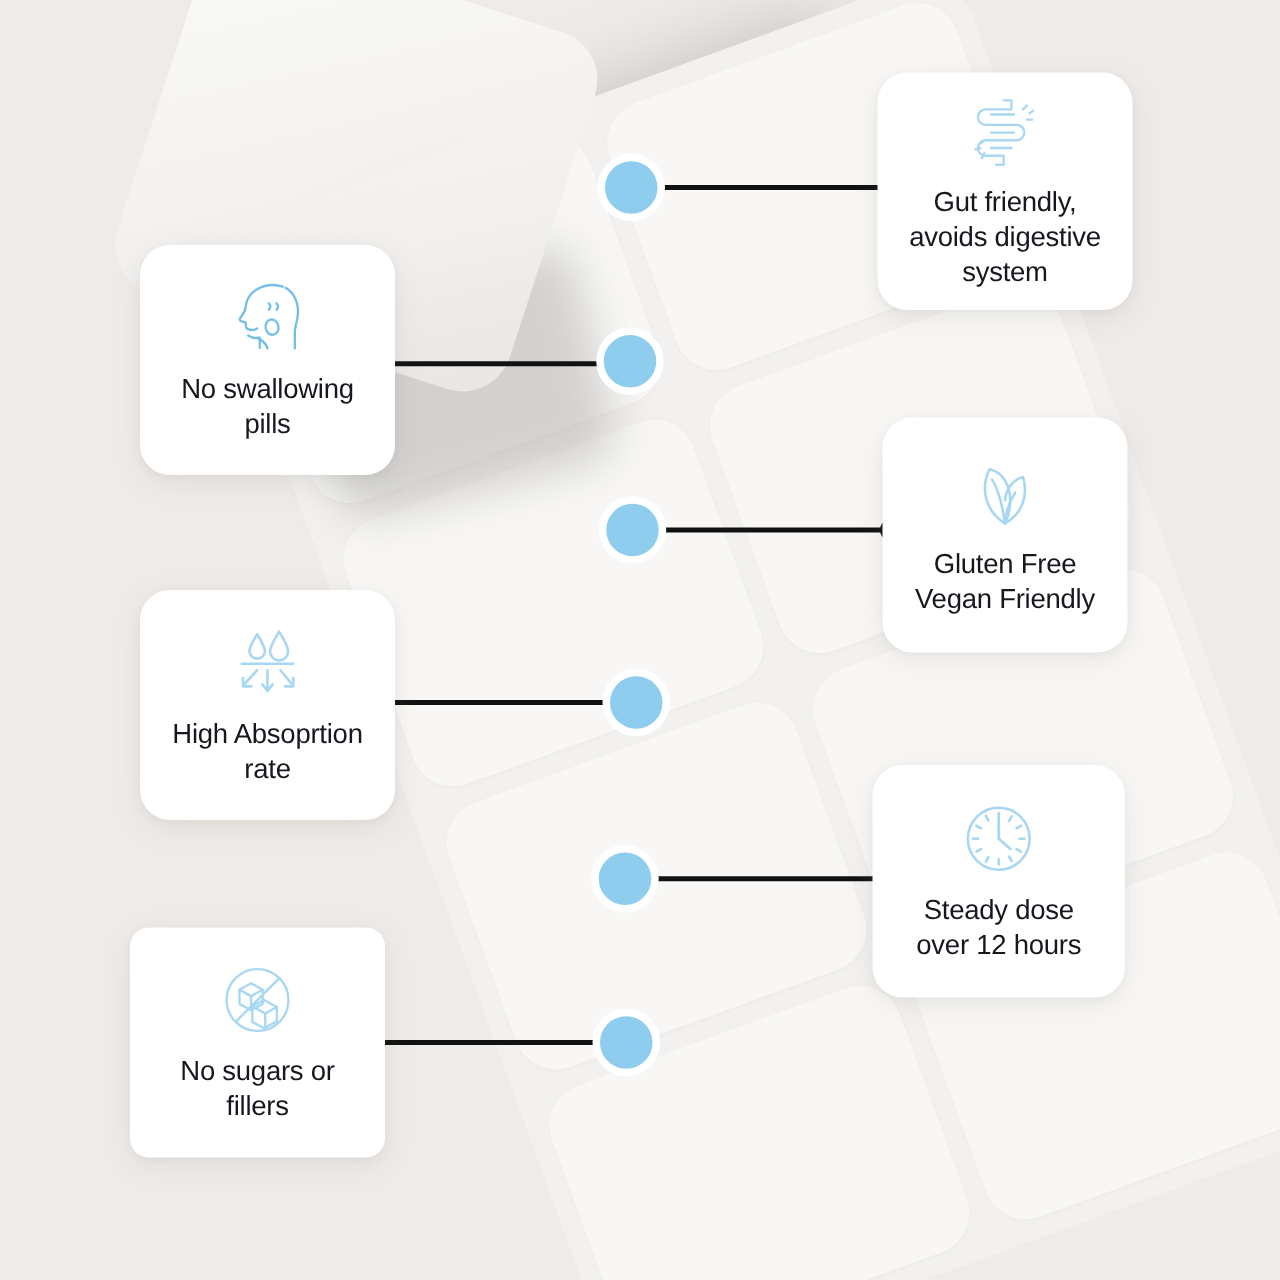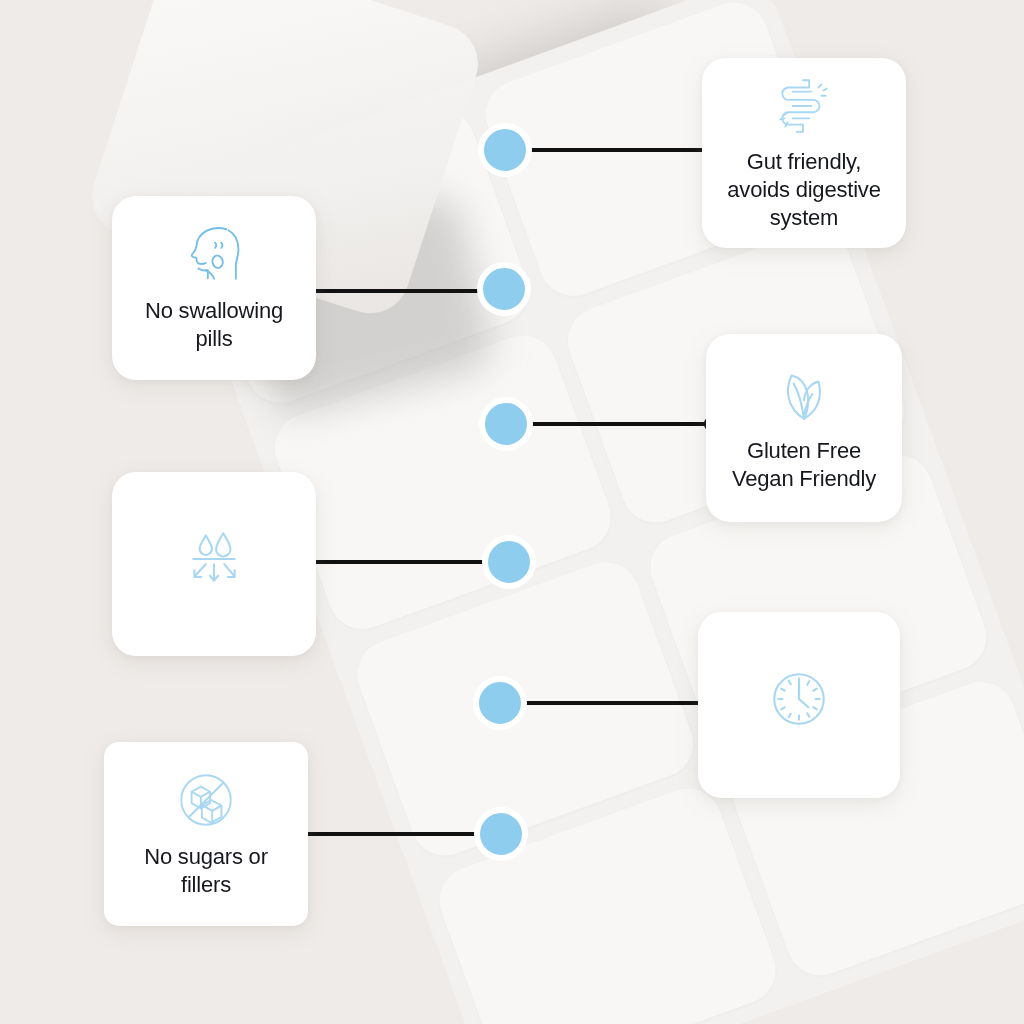--- a/index.html
+++ b/index.html
@@ -253,32 +253,36 @@
     <div class="card-icon">
       <svg viewBox="0 0 64 64" fill="none" stroke="#a7d7f2" stroke-width="2" stroke-linecap="round" stroke-linejoin="round">
         <path d="M24 10 C20 17 18 20 18 23 a6 6 0 0 0 12 0 C30 20 28 17 24 10 Z"></path>
         <path d="M41 8 C36 16 34 20 34 23.5 a7 7 0 0 0 14 0 C48 20 46 16 41 8 Z"></path>
         <path d="M12 33 h40"></path>
         <path d="M32 38 v16 M28 49 l4 5 l4 -5"></path>
         <path d="M24 38 l-11 12 M13 44 l0 6.5 l6.5 0"></path>
         <path d="M42 38 l10 12 M52 44 l0 6.5 l-6.5 0"></path>
       </svg>
     </div>
+    <div class="card-label">High Absoprtion
+rate</div>
   </div>
 
   <div class="card" style="left:698px; top:612px; width:202px; height:186px;">
     <div class="card-icon">
       <svg viewBox="0 0 64 64" fill="none" stroke="#a7d7f2" stroke-width="2" stroke-linecap="round" stroke-linejoin="round">
         <circle cx="32" cy="32" r="24"></circle>
         <path d="M32 12 v4 M32 48 v4 M12 32 h4 M48 32 h4"></path>
         <path d="M42 14.7 l-2 3.5 M22 49.8 l2 -3.5 M49.3 42 l-3.5 -2 M14.7 22 l3.5 2"></path>
         <path d="M49.3 22 l-3.5 2 M14.7 42 l3.5 -2 M42 49.3 l-2 -3.5 M22 14.2 l2 3.5"></path>
         <path d="M32 17 v15 l9 8" stroke-width="2.2"></path>
       </svg>
     </div>
+    <div class="card-label">Steady dose
+over 12 hours</div>
   </div>
 
   <div class="card" style="left:104px; top:742px; width:204px; height:184px;border-radius:15px;">
     <div class="card-icon">
       <svg viewBox="0 0 64 64" fill="none" stroke="#a7d7f2" stroke-width="1.8" stroke-linecap="round" stroke-linejoin="round">
         <circle cx="32" cy="32" r="24"></circle>
         <path d="M15 49 L49 15"></path>
         <path d="M18 24 l9 -5 l9 5 l0 11 l-9 5 l-9 -5 Z"></path>
         <path d="M18 24 l9 5 l9 -5 M27 29 l0 11"></path>
         <path d="M28 37 l9 -5 l10 5.5 l0 11 l-10 5.5 l-9 -5 Z"></path>

